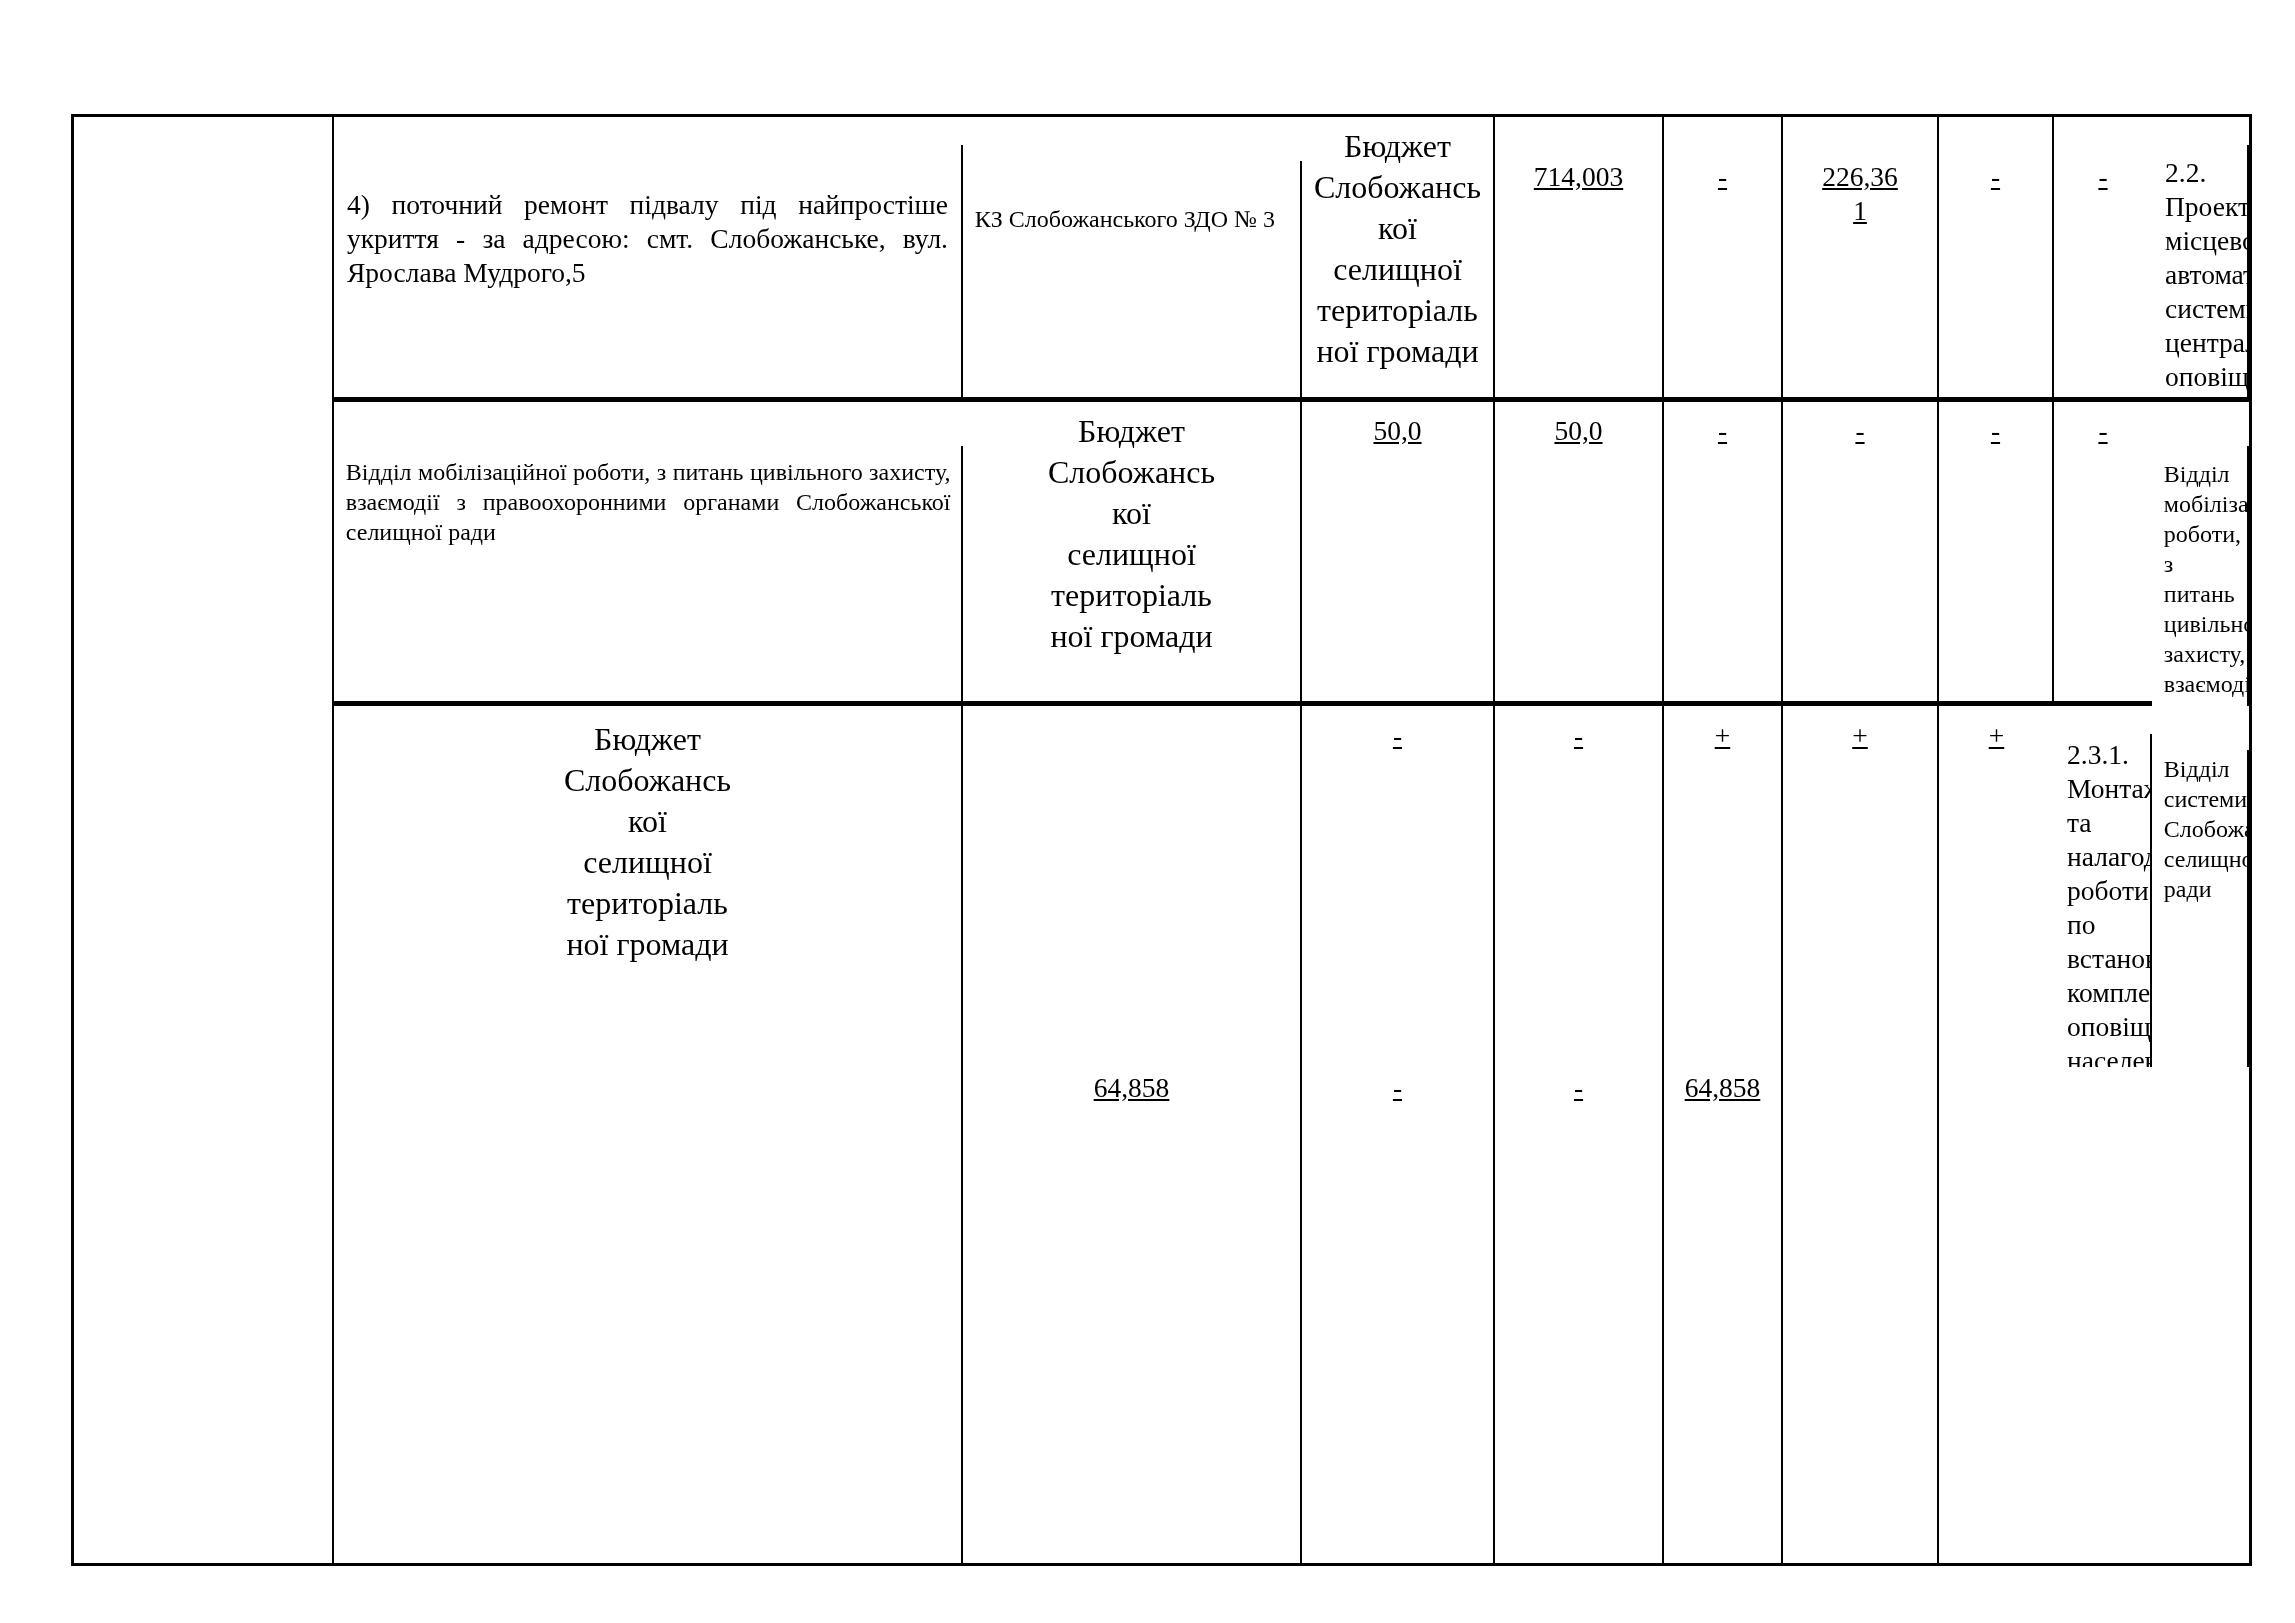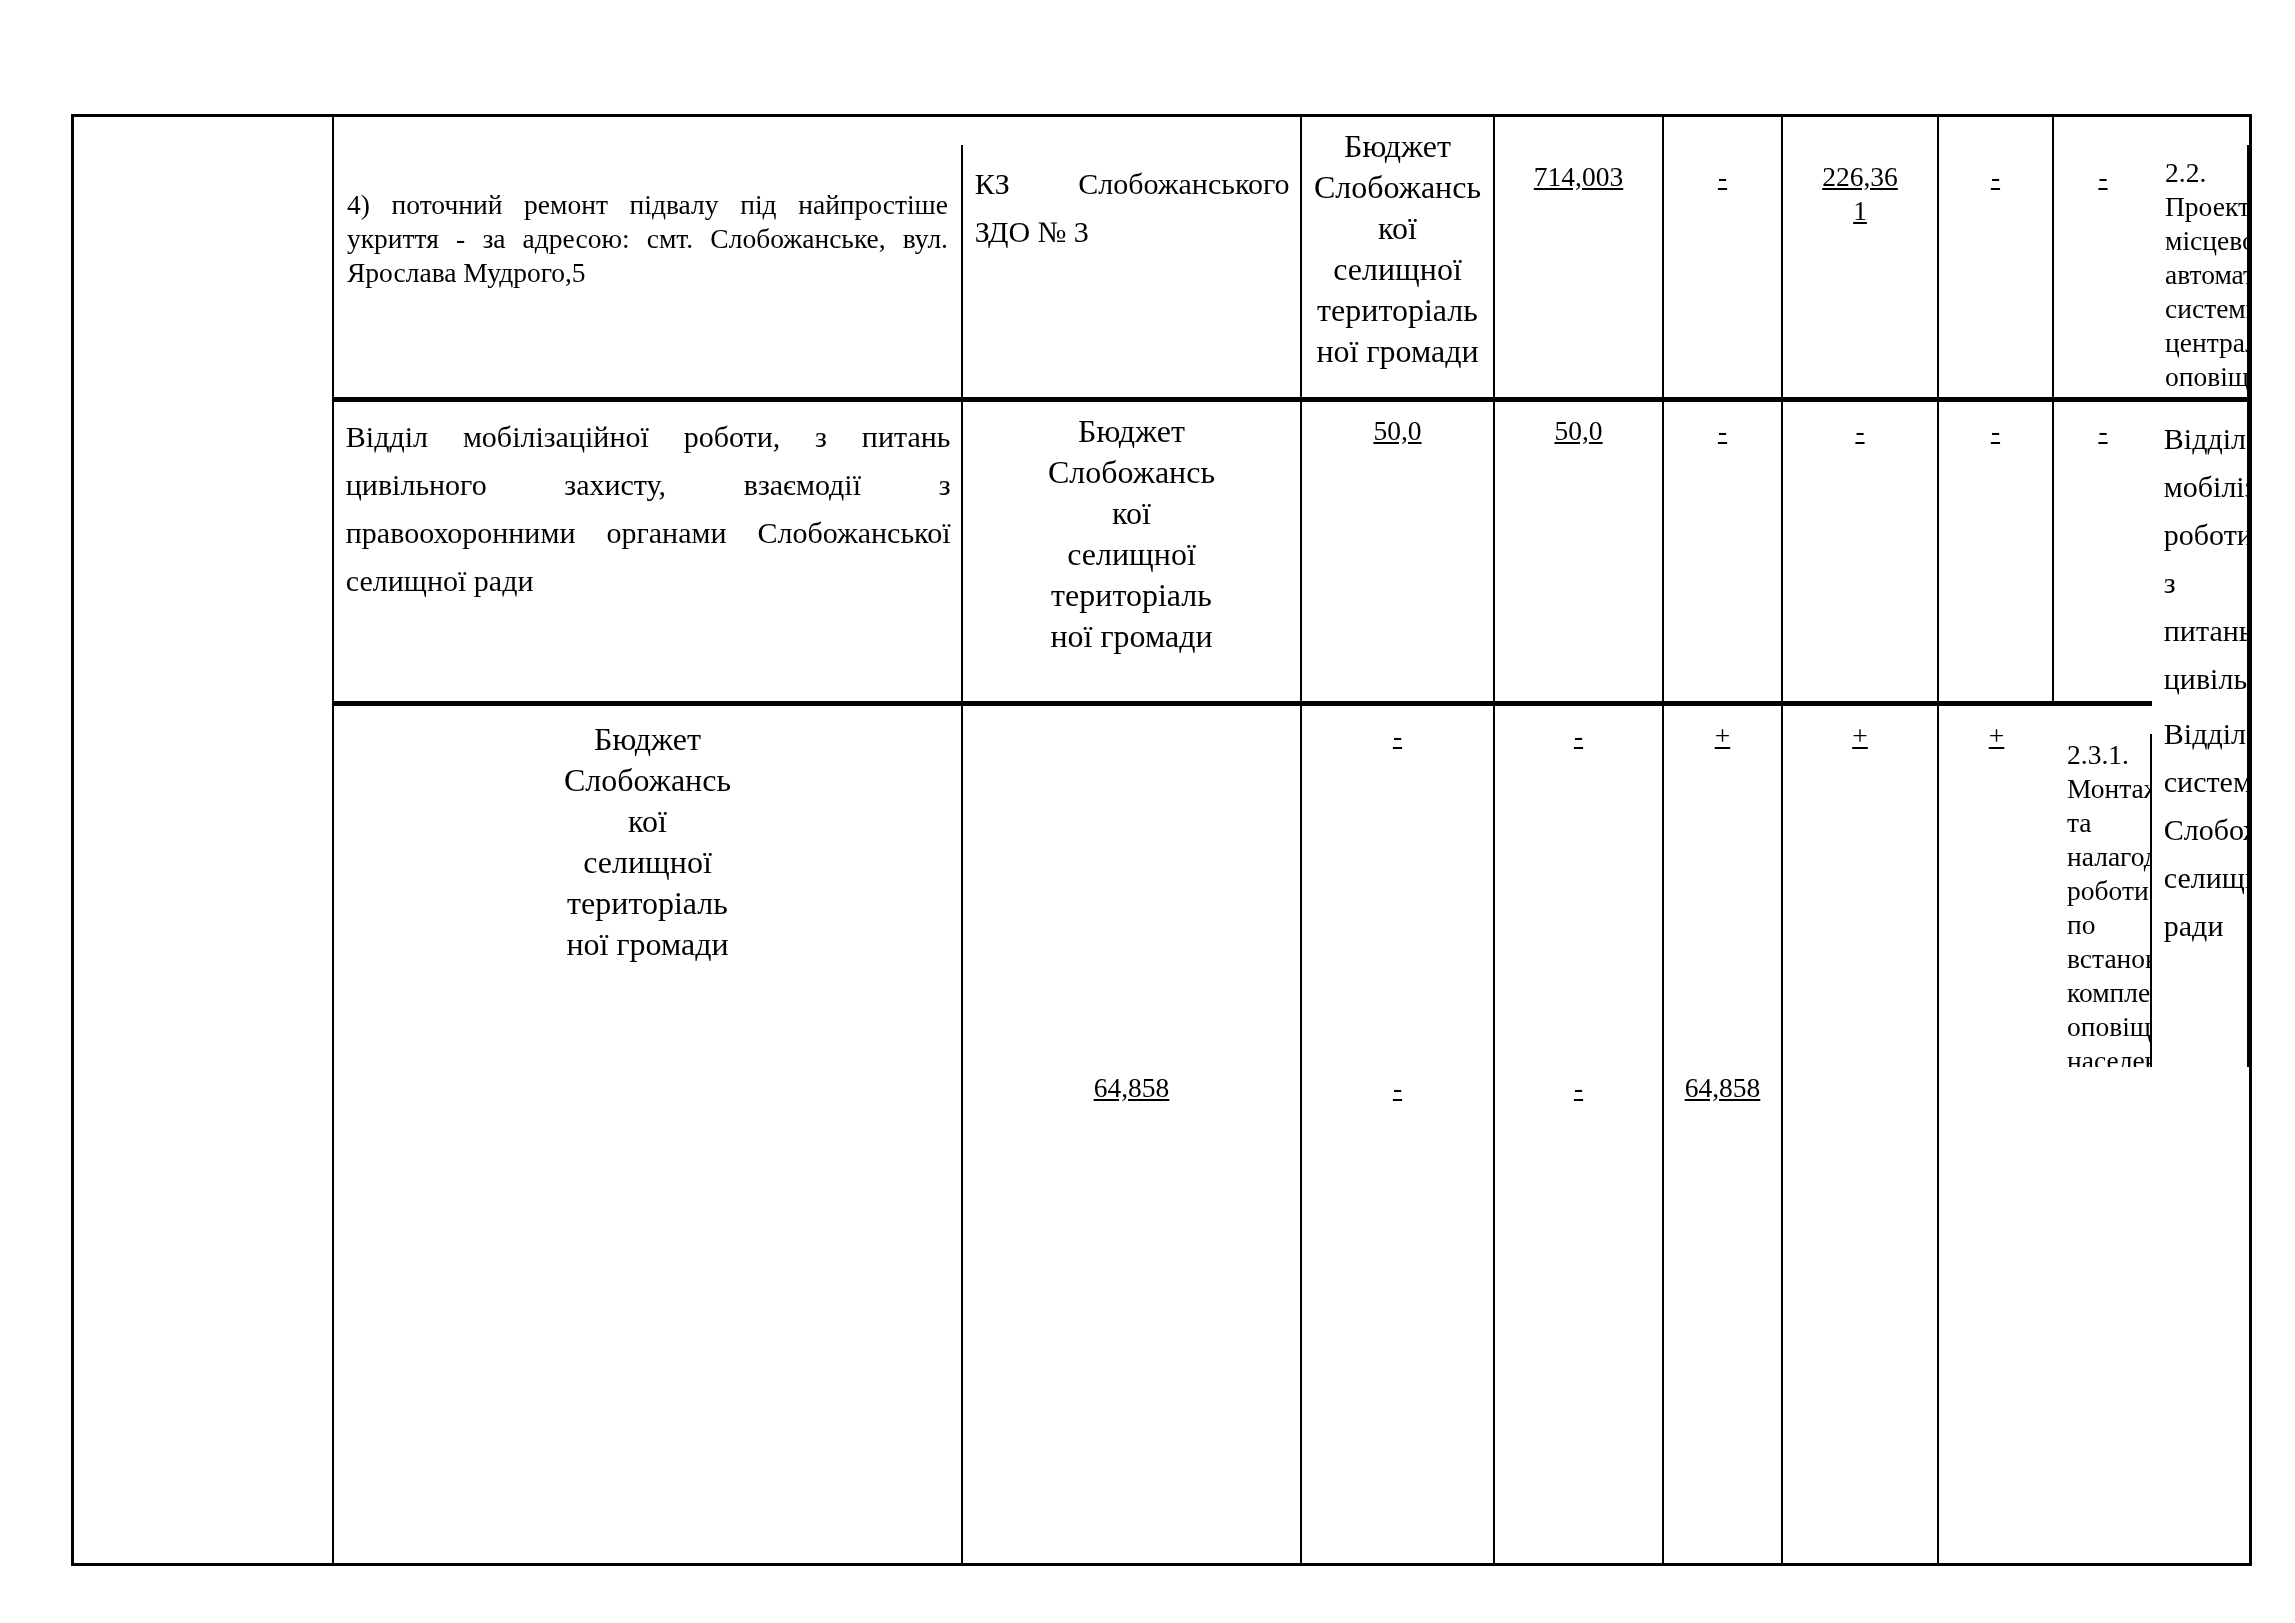--- a/index.html
+++ b/index.html
@@ -23,23 +23,24 @@
   .cl { border-right:none; }
   .hb { border-bottom:5.2px solid #000; }
   .col1 { grid-row:1 / span 4; }
   .desc {
     font-size:27.5px; line-height:34px;
     text-align:justify;
     padding:10.5px 13px 0 13px;
     margin-top:28px;
   }
   .org {
-    font-size:30px; line-height:48px;
+    font-size:24px; line-height:30px;
     text-align:justify;
     padding:10.5px 10.5px 0 11.8px;
+    margin-top:44px;
   }
   .ctr {
     font-size:32px; line-height:41px;
     text-align:center;
     white-space:pre-line;
     padding:9.2px 5.2px 0 5.2px;
   }
   .val {
     font-size:27.5px; line-height:34px;
     text-align:center;

